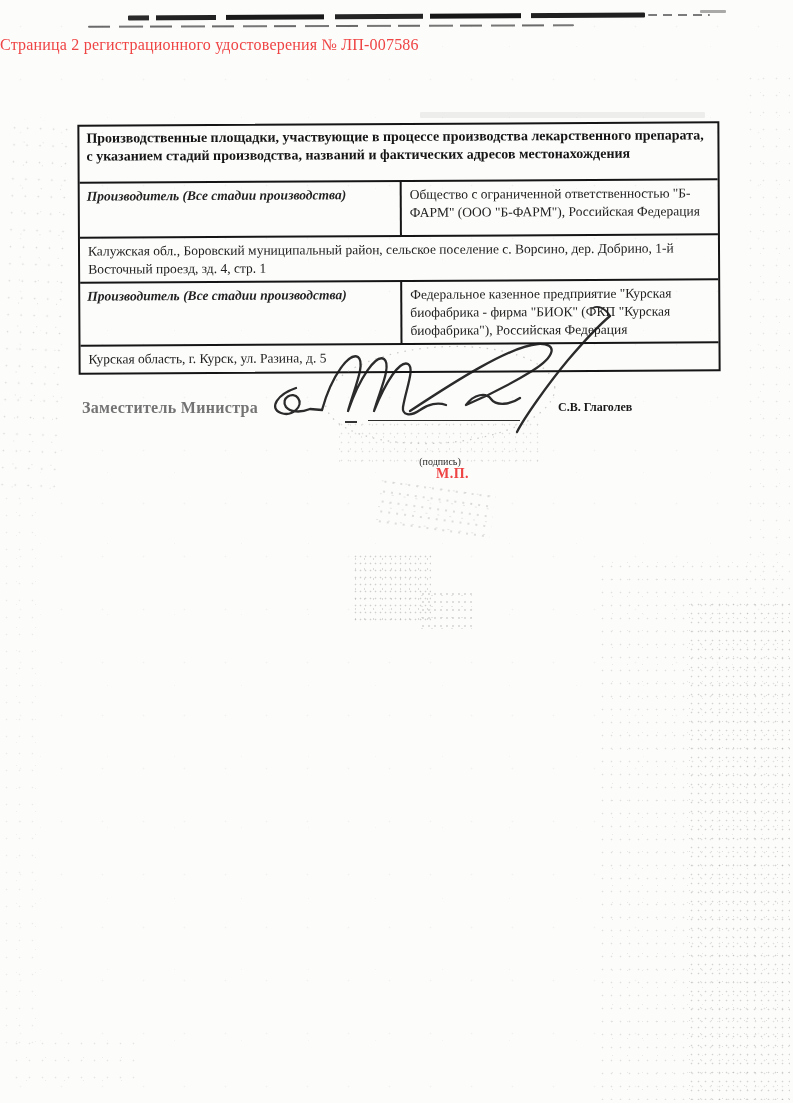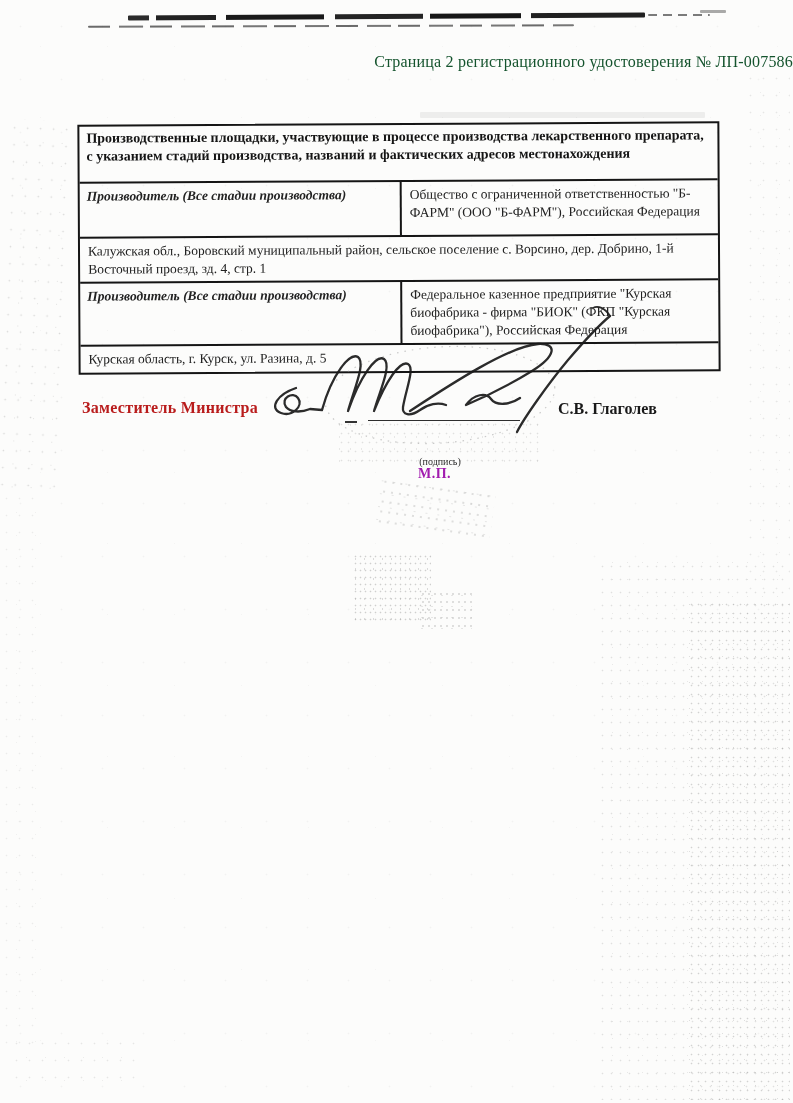--- a/index.html
+++ b/index.html
@@ -30,44 +30,44 @@
     background:linear-gradient(90deg,#2b2b2b 0 4%,transparent 4% 5.5%,#222 5.5% 17%,transparent 17% 19%,
       #1a1a1a 19% 38%,transparent 38% 40%,#242424 40% 57%,transparent 57% 58.5%,
       #161616 58.5% 76%,transparent 76% 78%,#202020 78% 100%);}
   .smudge-b{left:88px; top:25px; width:486px; height:2px; opacity:.75; transform:rotate(-.2deg);
     background:repeating-linear-gradient(90deg,#3a3a3a 0 22px,transparent 22px 31px,#4a4a4a 31px 55px,transparent 55px 62px);}
   .smudge-c{left:648px; top:14px; width:62px; height:2px; opacity:.7;
     background:repeating-linear-gradient(90deg,#444 0 9px,transparent 9px 15px);}
   .smudge-d{left:700px; top:10px; width:26px; height:3px; background:#555; opacity:.5;}
   .smudge-e{left:420px; top:112px; width:285px; height:6px; background:#000; opacity:.06;}
   
-  .page-header{position:absolute; top:53px; left:0; width:100%; text-align:right;
-    font-size:16px; letter-spacing:.2px; color:#14532d;}
+  .page-header{position:absolute; top:36px; left:0; width:100%; text-align:left;
+    font-size:16px; letter-spacing:.2px; color:#ef4444;}
   
   .prod-table{position:absolute; left:78px; top:123px; width:642px;
     border:2px solid #151515; transform:rotate(-.3deg); box-sizing:border-box; background:transparent;}
   .t-row{border-top:2px solid #151515; box-sizing:border-box;}
   .t-row:first-child{border-top:none;}
   .t-head{font-weight:bold; font-size:14px; line-height:1.32; padding:3px 7px 5px; min-height:55px; color:#151515;}
   .t-pair{display:flex; align-items:stretch;}
   .cell-l{width:322px; flex:0 0 322px; border-right:2px solid #151515; box-sizing:border-box;
     font-style:italic; font-weight:600; font-size:13.5px; line-height:1.3; padding:4px 7px; color:#222;}
   .cell-r{flex:1; font-size:13.5px; line-height:1.31; padding:4px 8px; color:#222;}
   .t-pair{min-height:55px;}
   .t-full{font-size:13.5px; line-height:1.31; padding:4px 8px; color:#222;}
   .t-full.short{min-height:23px;}
   .t-full.tall{min-height:40px;}
   
   .sig-svg{position:absolute; left:258px; top:250px; width:380px; height:198px; pointer-events:none;}
-  .deputy-title{position:absolute; left:82px; top:399px; font-size:16px; font-weight:bold; letter-spacing:.3px; color:#b91c1c;}
-  .signer-name{position:absolute; left:558px; top:400px; font-size:16px; font-weight:bold; color:#191919;}
+  .deputy-title{position:absolute; left:82px; top:399px; font-size:16px; font-weight:bold; letter-spacing:.3px; color:#737373;}
+  .signer-name{position:absolute; left:558px; top:400px; font-size:12px; font-weight:bold; color:#191919;}
   .sig-line{position:absolute; left:368px; top:407px; width:152px; height:13px; border-bottom:1.5px solid #2e2e2e;}
   .sig-dash{position:absolute; left:345px; top:409px; width:12px; height:12px; border-bottom:2px solid #333;}
   .sig-caption{position:absolute; left:388px; top:424px; width:104px; text-align:center; font-size:10px; color:#2b2b2b;margin-top:32px;}
-  .seal-mark{position:absolute; left:418px; top:466px; font-size:14px; font-weight:600; letter-spacing:.5px; color:#a21caf;text-align:right;}
+  .seal-mark{position:absolute; left:436px; top:466px; font-size:14px; font-weight:600; letter-spacing:.5px; color:#ef4444;text-align:right;}
 </style>
 </head>
 <body>
 
 <div class="page">
 
   <div class="sp sp-page"></div>
   <div class="sp sp-left"></div>
   <div class="sp sp-left2"></div>
   <div class="sp sp-right"></div>

